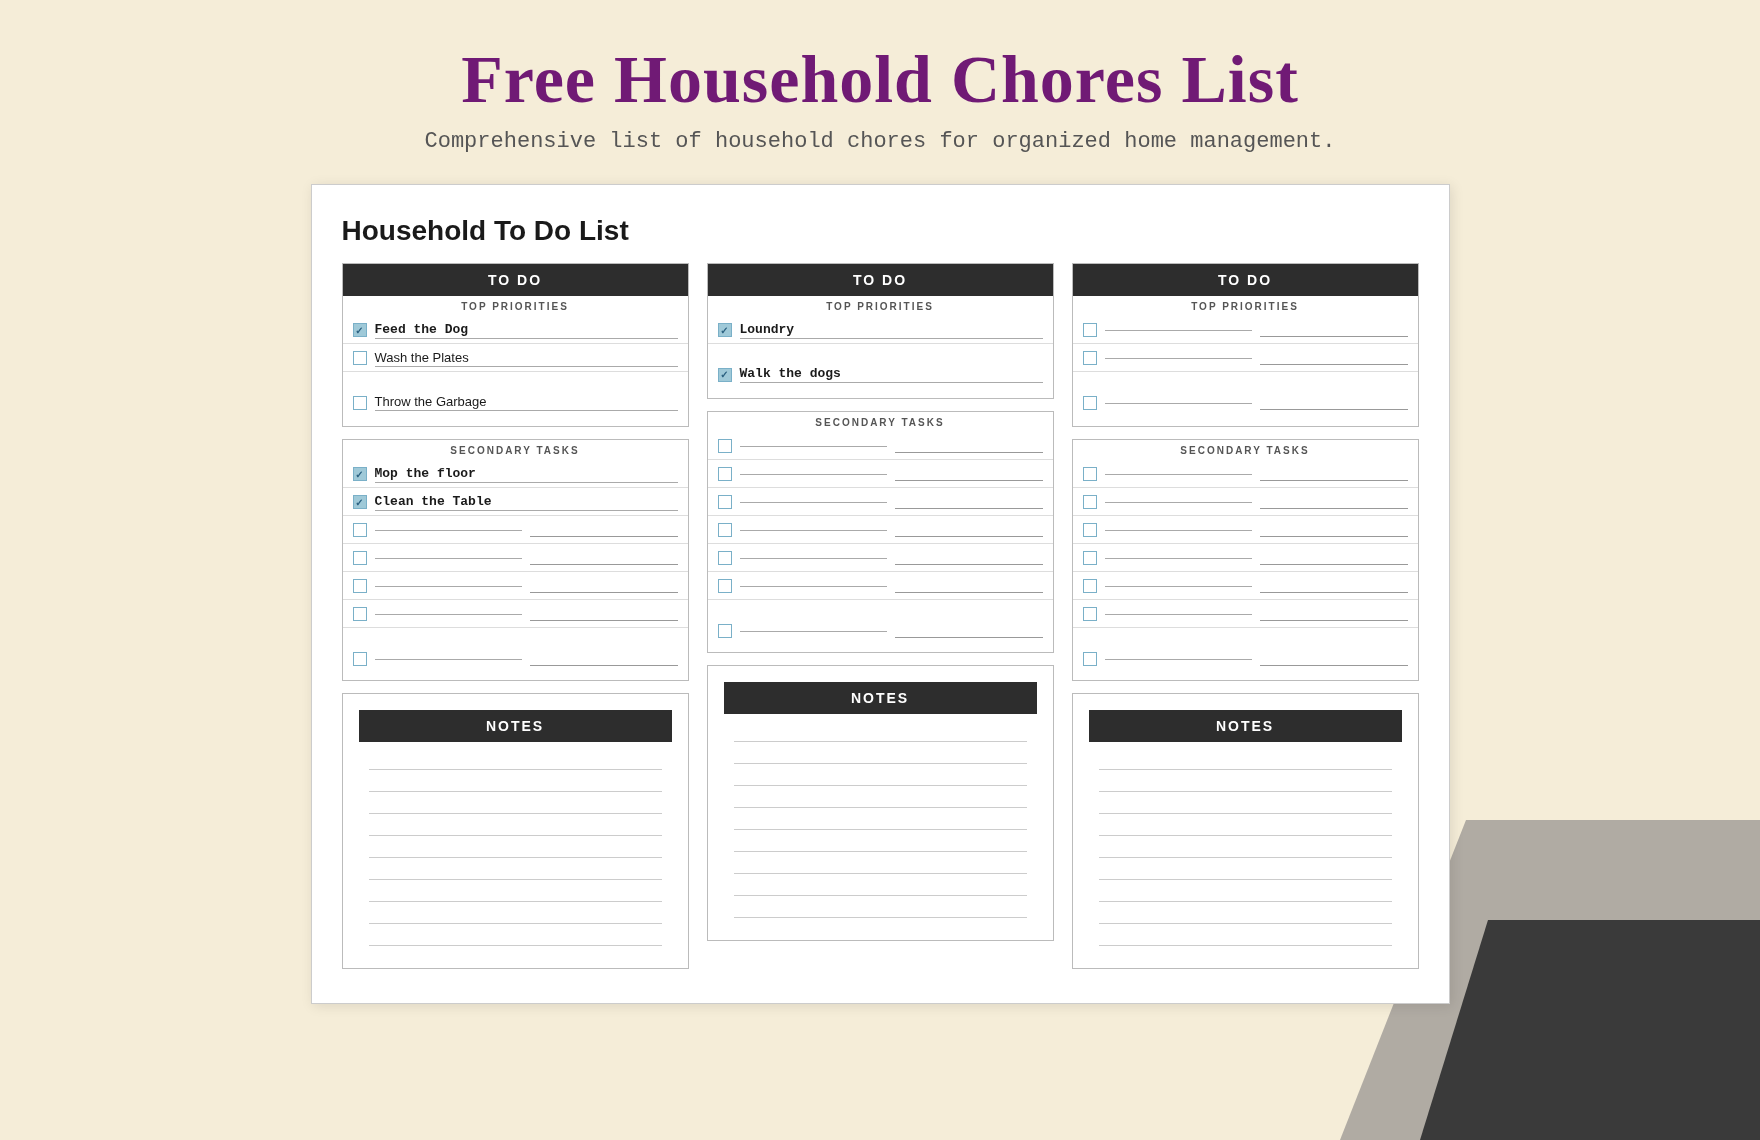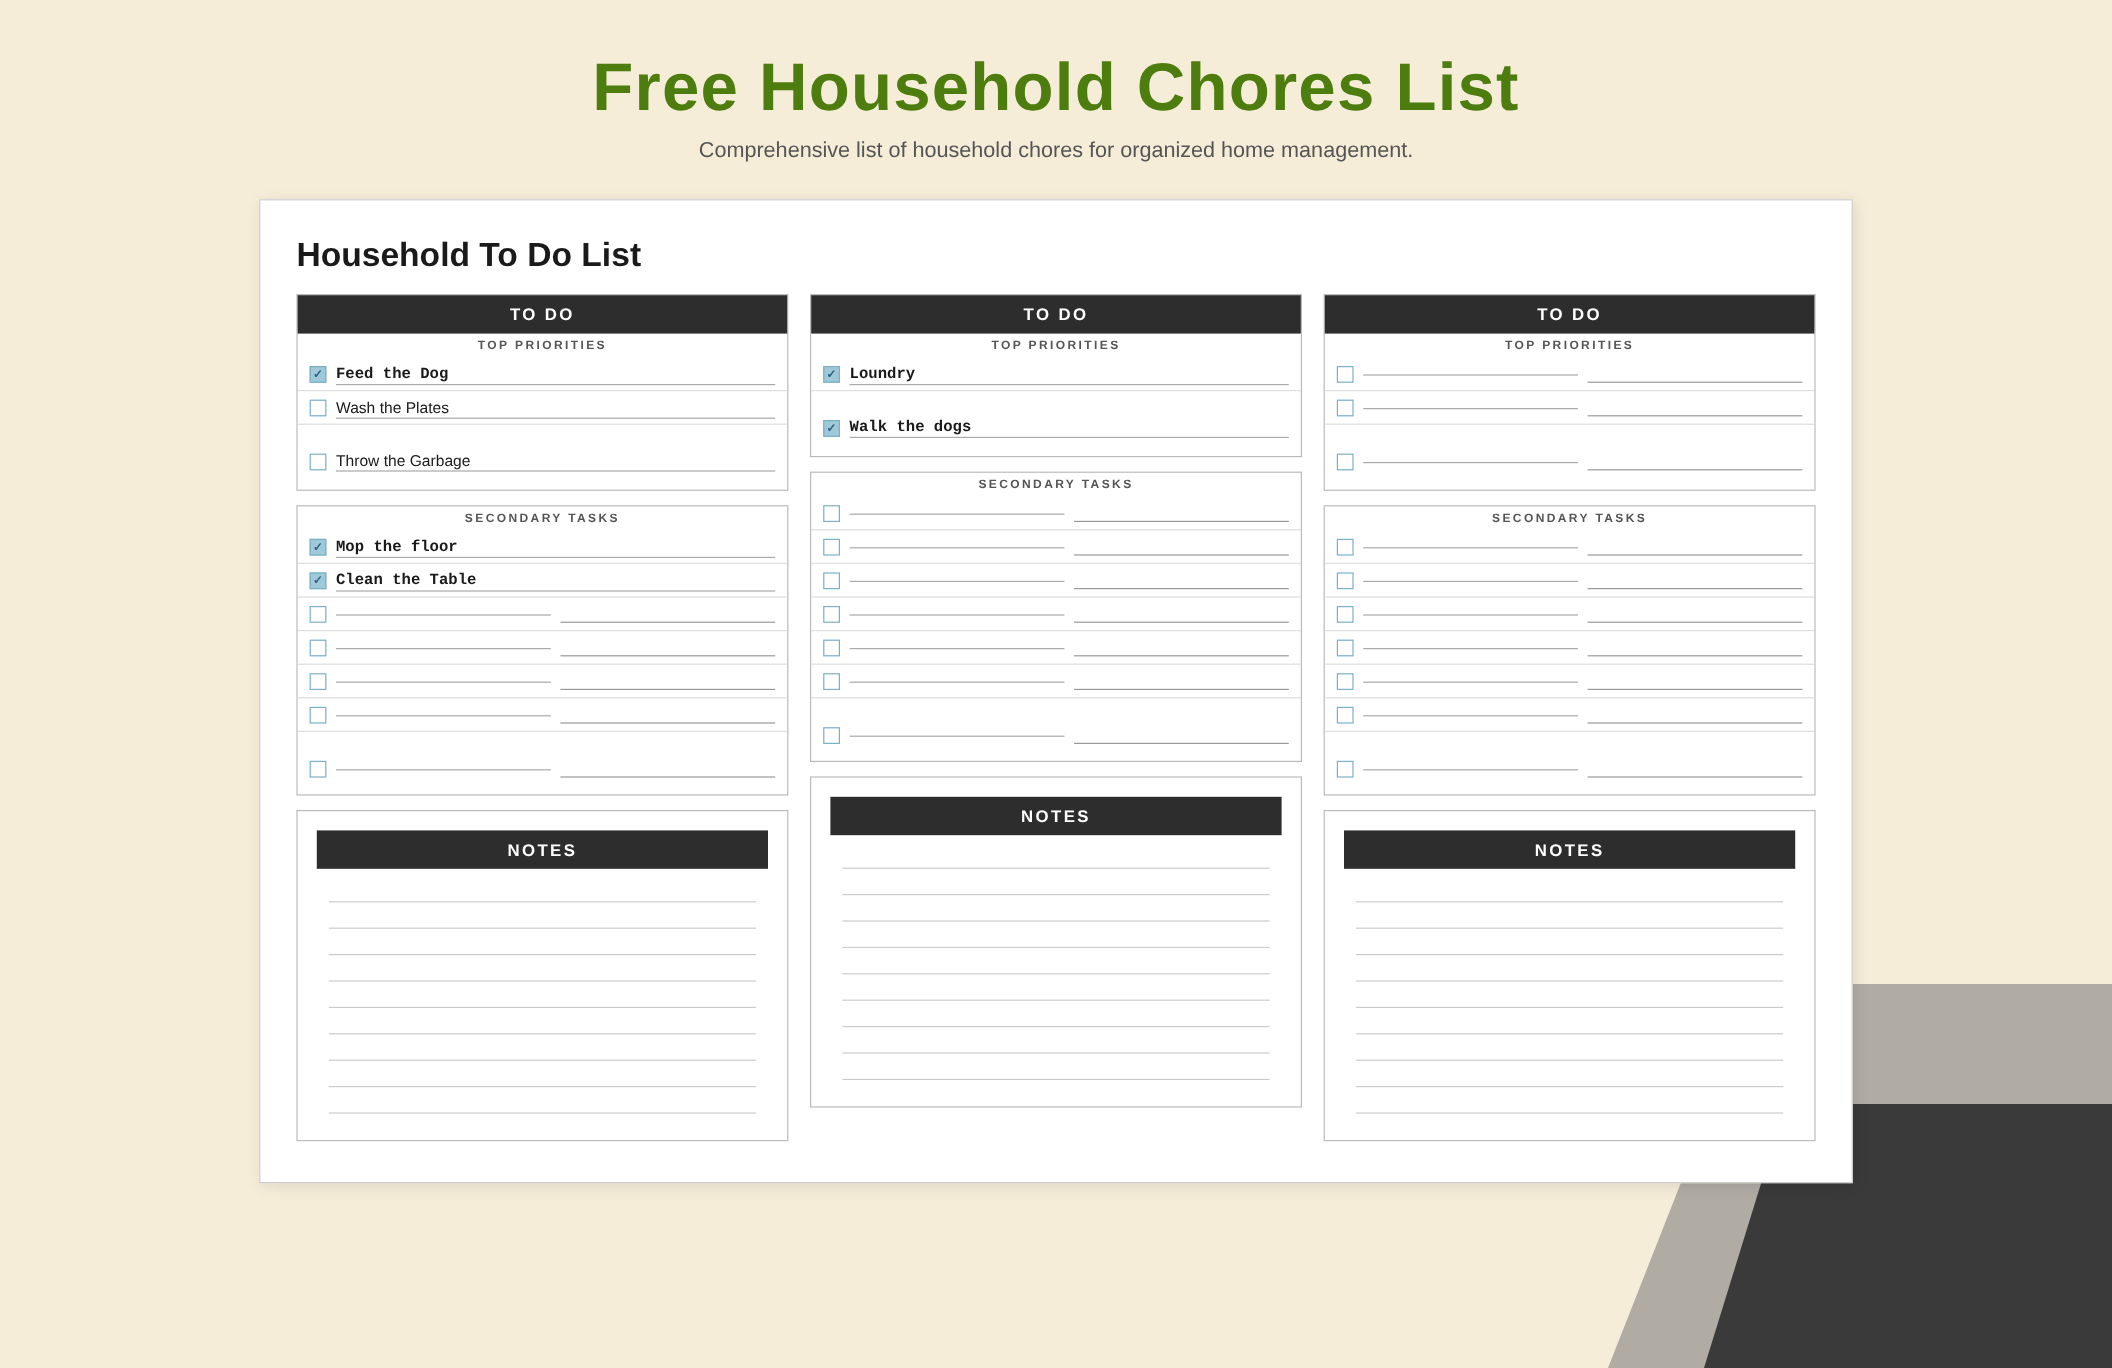--- a/index.html
+++ b/index.html
@@ -33,36 +33,36 @@
     }
     .page-container {
       position: relative;
       z-index: 1;
       display: flex;
       flex-direction: column;
       align-items: center;
       padding: 40px 20px 20px;
     }
     .page-title {
-      font-size: 56px;
+      font-size: 68px;
       font-weight: 700;
-      color: #4d7c0f;
-      font-family: Liberation Sans, sans-serif;
+      color: #701a75;
+      font-family: Liberation Serif, serif;
       letter-spacing: 1px;
       margin-bottom: 10px;
     }
     .page-subtitle {
-      font-size: 18px;
+      font-size: 22px;
       color: #555;
-      font-family: Liberation Sans, sans-serif;
+      font-family: Liberation Mono, monospace;
       margin-bottom: 30px;
     }
     .document {
       background: white;
-      width: 1328px;
+      width: 1139px;
       min-height: 820px;
       padding: 30px 30px 30px;
       border: 1.5px solid #ccc;
       box-shadow: 2px 2px 12px rgba(0,0,0,0.1);
     }
     .doc-title {
       font-size: 28px;
       font-weight: 800;
       color: #1a1a1a;
       font-family: Arial, sans-serif;

